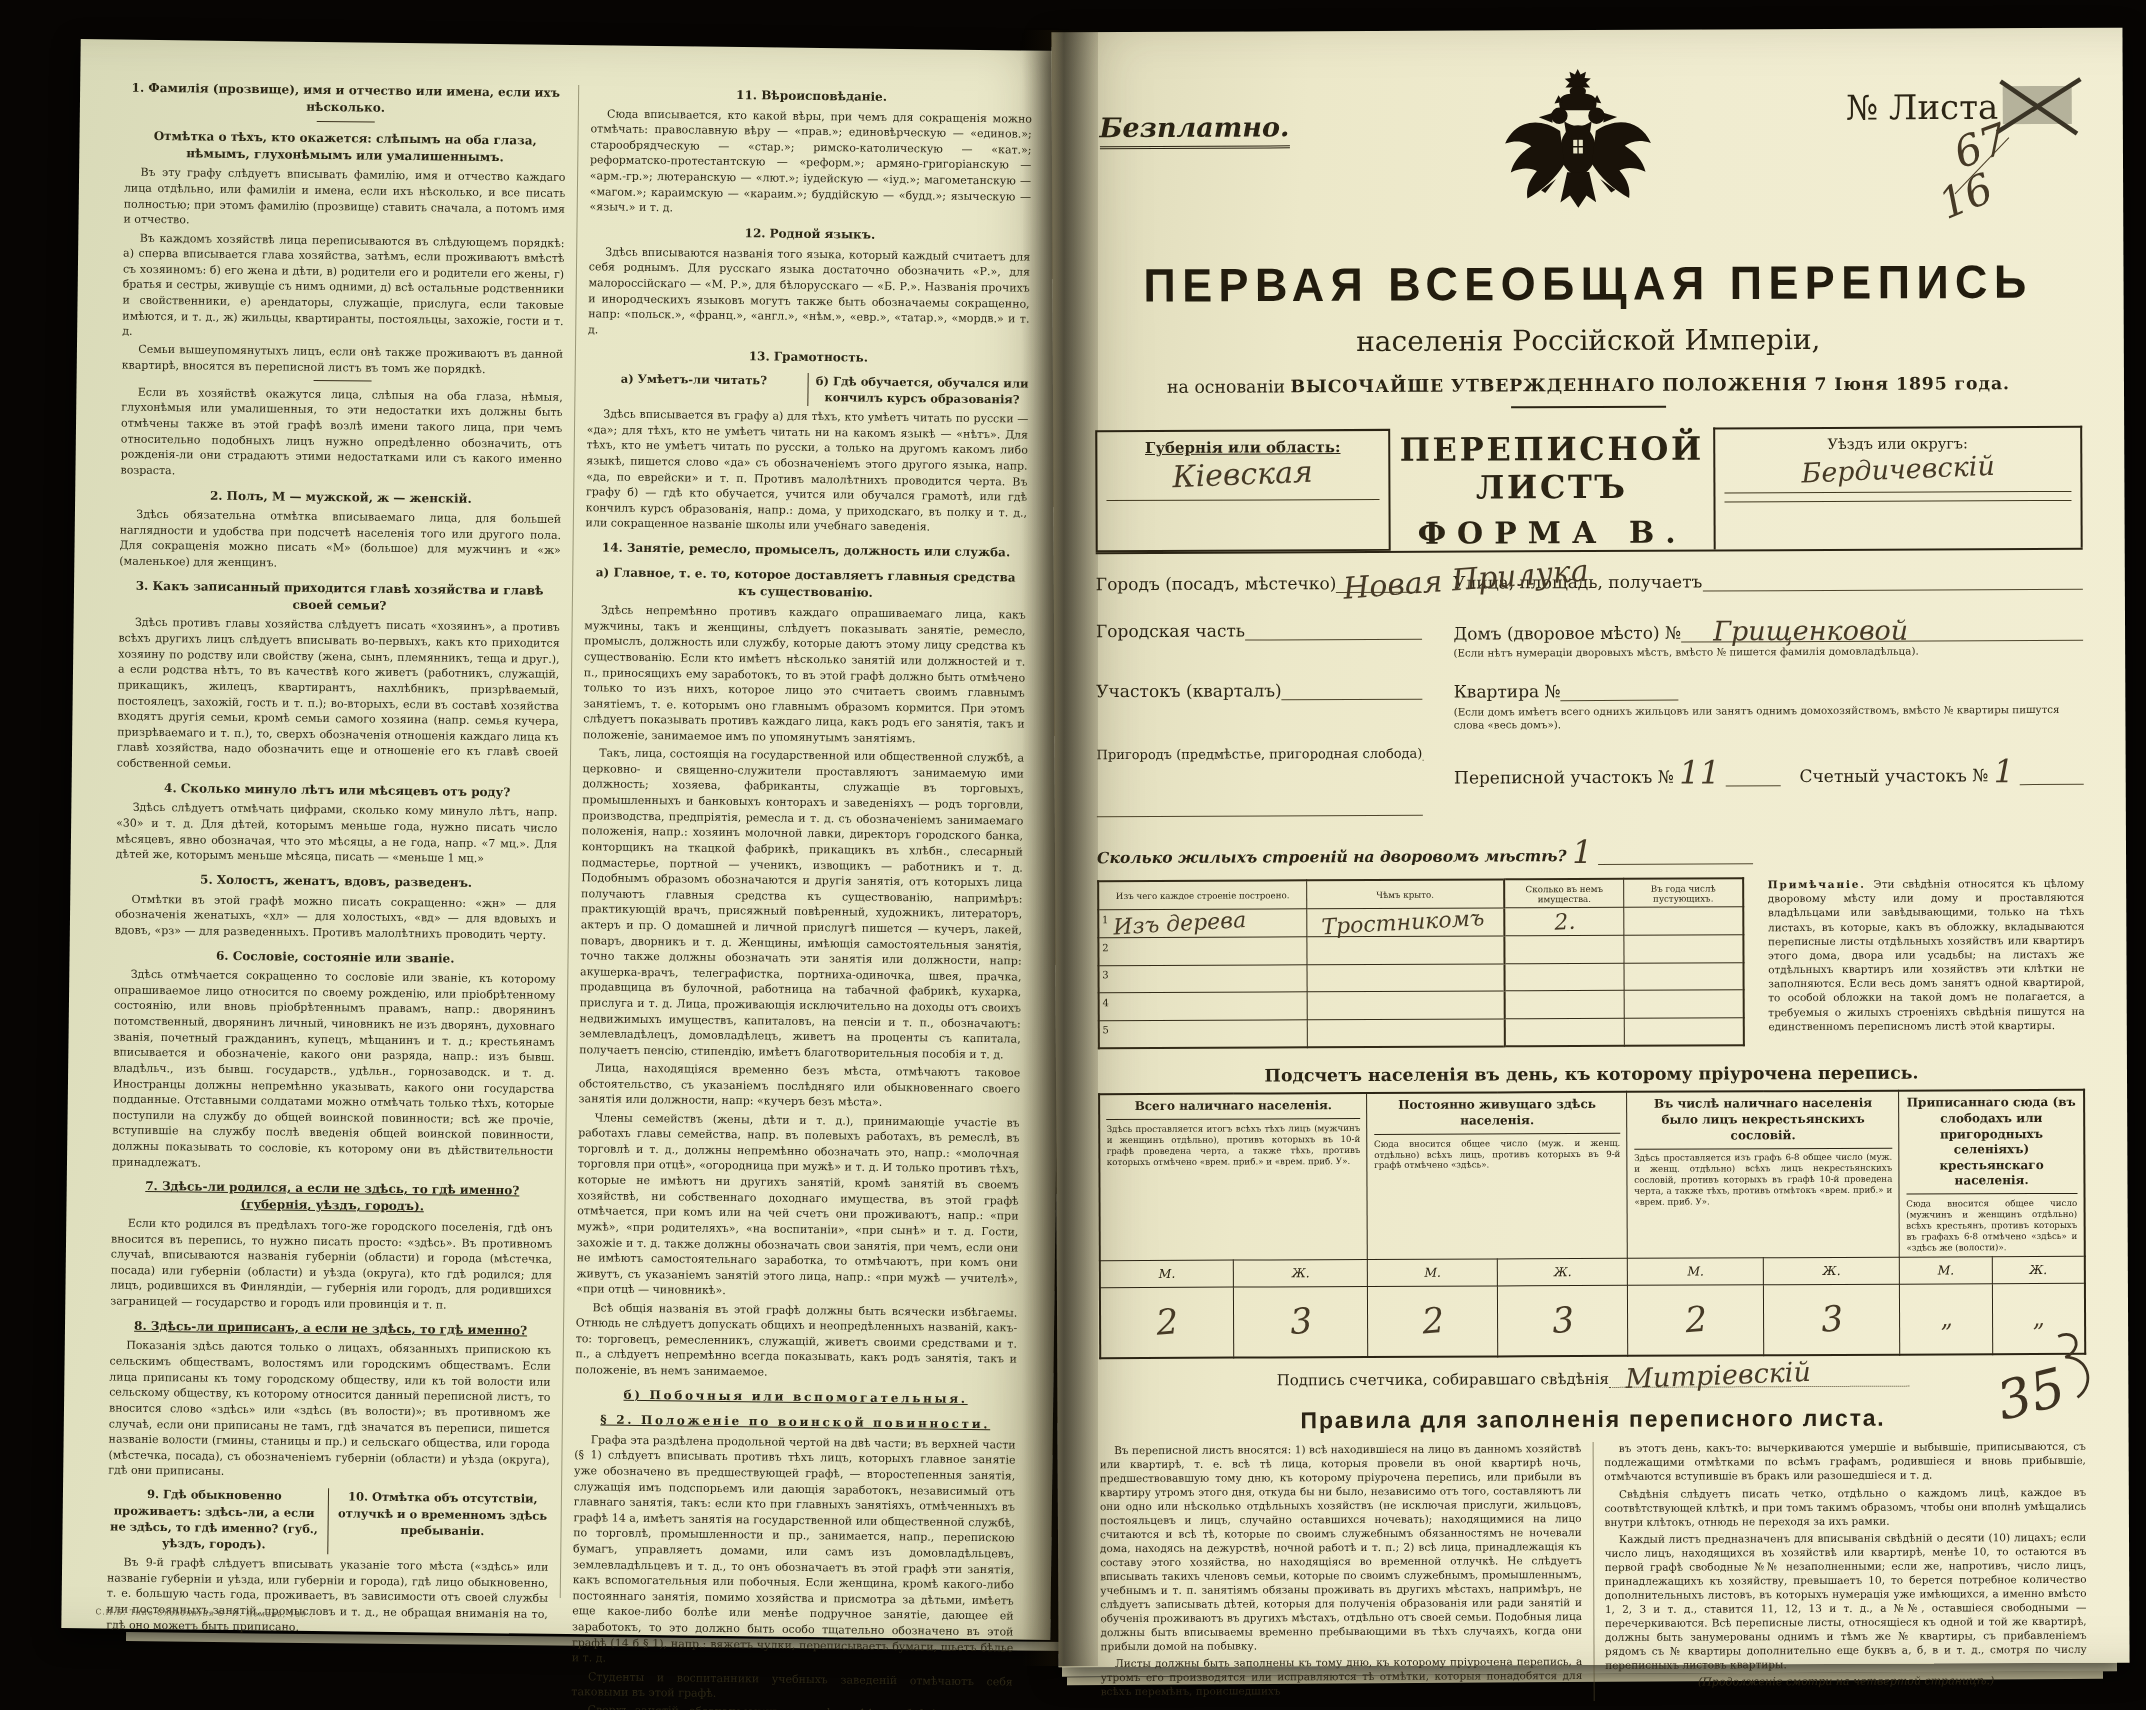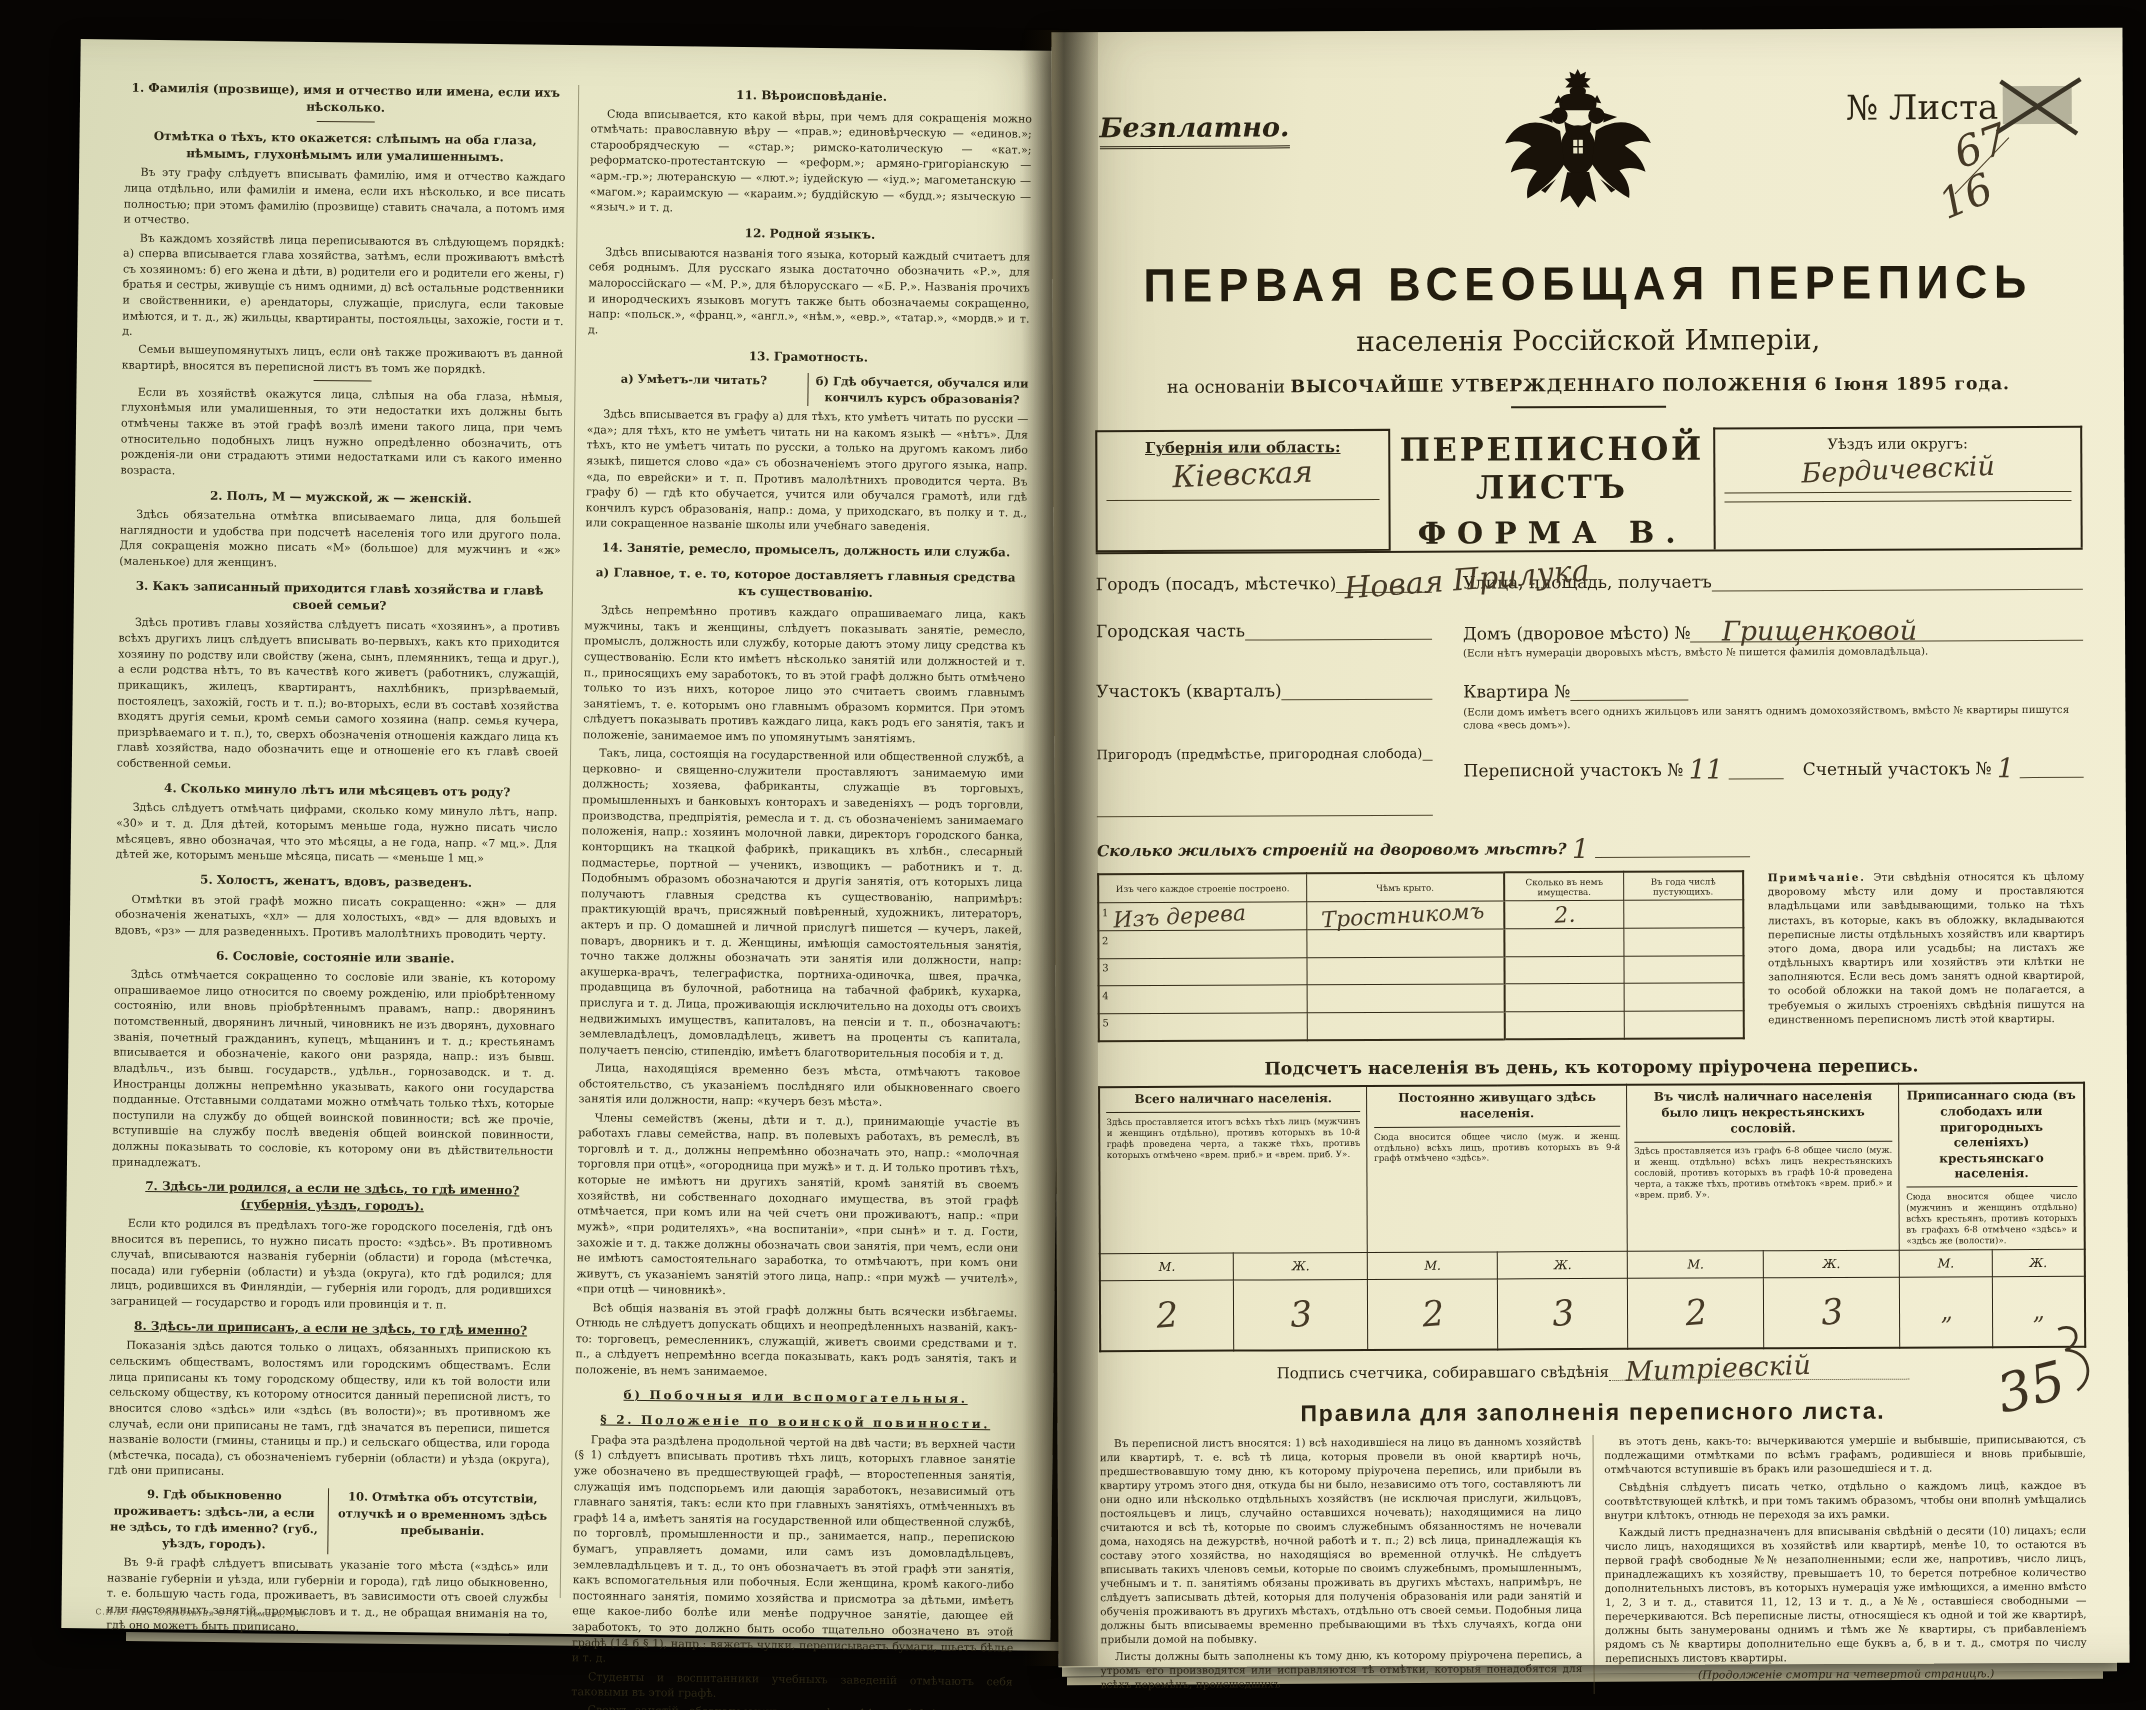--- a/index.html
+++ b/index.html
@@ -69,21 +69,21 @@
   .rowline{border-bottom:2px solid #2b2414;margin-top:0px;}
   .fields{display:flex;gap:31px;margin-top:14.5px;}
   .fc1{width:44%;} .fc2{flex:1;}
   .fr{display:flex;align-items:flex-end;margin-top:27px;}
   .fr:first-child{margin-top:5.5px;}
   .flabel{font-size:17px;white-space:nowrap;}
   .fline{flex:1;border-bottom:1.4px solid #4e452c;height:18px;position:relative;}
   .fline .hw{position:absolute;left:8%;bottom:-5.5px;font-size:27px;}
   .fnote{font-size:10.3px;margin-top:3.6px;text-align:left;line-height:1.25;color:#332c18;}
   .inlmix{display:flex;align-items:flex-end;margin-top:23.6px;}
-  .hwnum{font-size:27px;font-style:italic;color:#463a26;margin:0 5.5px -5.5px;}
+  .hwnum{font-size:32px;font-style:italic;color:#463a26;margin:0 5.5px -5.5px;}
   .bldrow{display:flex;align-items:flex-end;margin-top:18px;}
   .bldrow .flabel{font-size:15.5px;font-weight:bold;font-style:italic;}
   .bldrow .fline{flex:0 0 155px;}
   .tbl-note{display:flex;gap:23.6px;margin-top:12.7px;}
   table{border-collapse:collapse;}
   .bt{width:647px;}
   .bt th,.bt td{border:1.5px solid #332b18;font-weight:normal;}
   .bt{border:2.4px solid #332b18;}
   .bt th{font-size:8.7px;line-height:1.15;text-align:center;padding:3.6px 2.7px;}
   .bt td{height:24.5px;font-size:11px;position:relative;}
@@ -244,21 +244,21 @@
         </span>
         <span class="frac" data-interactable="false">
           <span class="n1 hw" data-interactable="false">67</span>
           <span class="fl" data-interactable="false"></span>
           <span class="n2 hw" data-interactable="false">16</span>
         </span>
       </div>
 
       <div class="t1" data-interactable="false">ПЕРВАЯ ВСЕОБЩАЯ ПЕРЕПИСЬ</div>
       <div class="t2" data-interactable="false">населенія Россійской Имперіи,</div>
-      <div class="t3" data-interactable="false"><span data-interactable="false">на основаніи </span><b data-interactable="false">ВЫСОЧАЙШЕ УТВЕРЖДЕННАГО ПОЛОЖЕНІЯ</b><b data-interactable="false"> 6 Іюня 1895 года.</b></div>
+      <div class="t3" data-interactable="false"><span data-interactable="false">на основаніи </span><b data-interactable="false">ВЫСОЧАЙШЕ УТВЕРЖДЕННАГО ПОЛОЖЕНІЯ</b><b data-interactable="false"> 7 Іюня 1895 года.</b></div>
       <div class="flour" data-interactable="false"></div>
 
       <div class="boxrow" data-interactable="false">
         <div class="gbox" data-interactable="false">
           <div class="bl" data-interactable="false">Губернія или область:</div>
           <span class="hw" data-interactable="false">Кіевская</span>
           <div class="uline" data-interactable="false"></div>
         </div>
         <div class="ctr" data-interactable="false">
           <div class="l1" data-interactable="false">ПЕРЕПИСНОЙ ЛИСТЪ</div>

